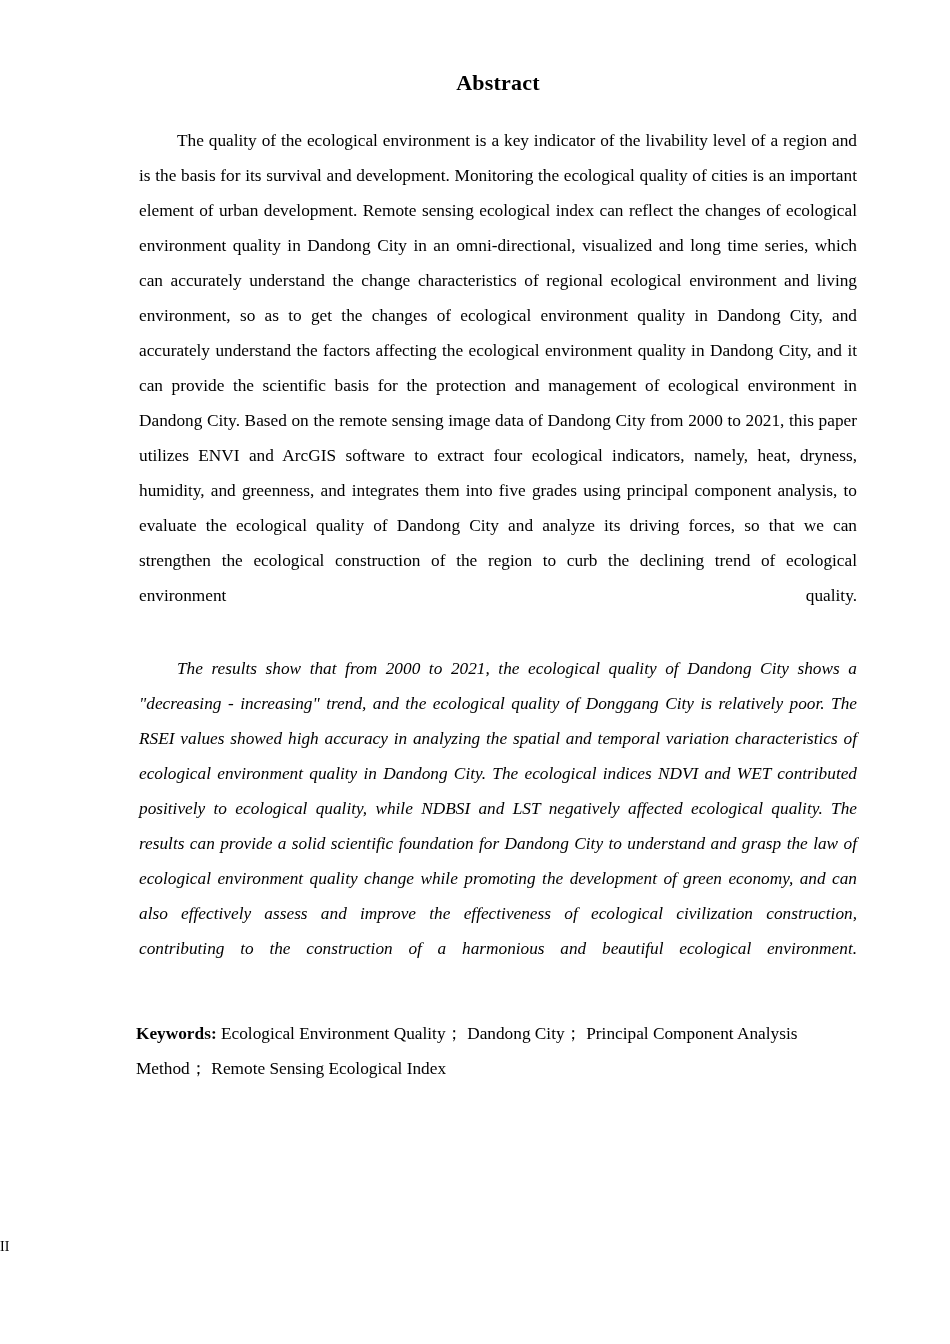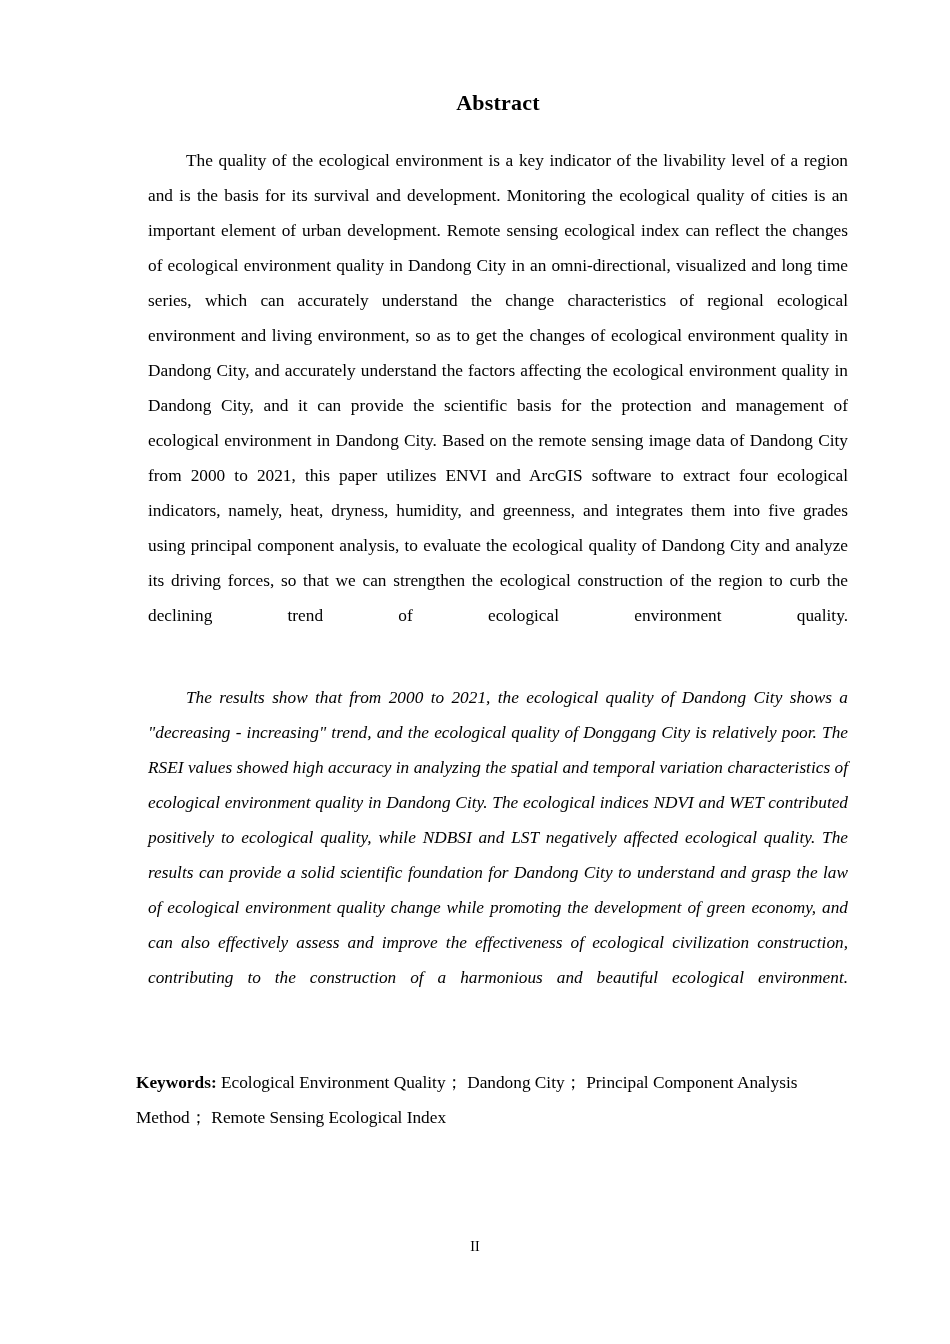--- a/index.html
+++ b/index.html
@@ -23,58 +23,58 @@
     position: absolute;
     left: 136px;
     top: 0;
     width: 724px;
   }
   .doc-title {
     font-size: 22px;
     font-weight: bold;
     text-align: center;
     margin: 0;
-    padding-top: 89px;
+    padding-top: 69px;
     letter-spacing: 0.2px;
     line-height: 28px;
   }
   .body-block {
     margin-top: 26px;
   }
   p.para {
-    margin: 12px;
+    margin: 3px;
     font-size: 17.3px;
     line-height: 35px;
     text-align: justify;
     text-justify: inter-word;
     text-indent: 38px;
     word-spacing: 0.1px;
     hyphens: none;
     -webkit-hyphens: none;
   }
   p.para:last-of-type {
     text-align: justify;
     font-style: italic;
   }
   .keywords-block {
-    margin-top: 35px;
+    margin-top: 15px;
     font-size: 17.3px;
     line-height: 35px;
     text-align: left;
     text-indent: 0;
   }
   .kw-label {
     font-weight: bold;
   }
   .page-number {
     position: absolute;
     left: 0;
     right: 0;
     top: 1238px;
-    text-align: center;
+    text-align: left;
     font-size: 14px;
     line-height: 18px;
   }
   
   p.para::after {
     content: "";
     display: inline-block;
     width: 100%;
   }
 </style>

